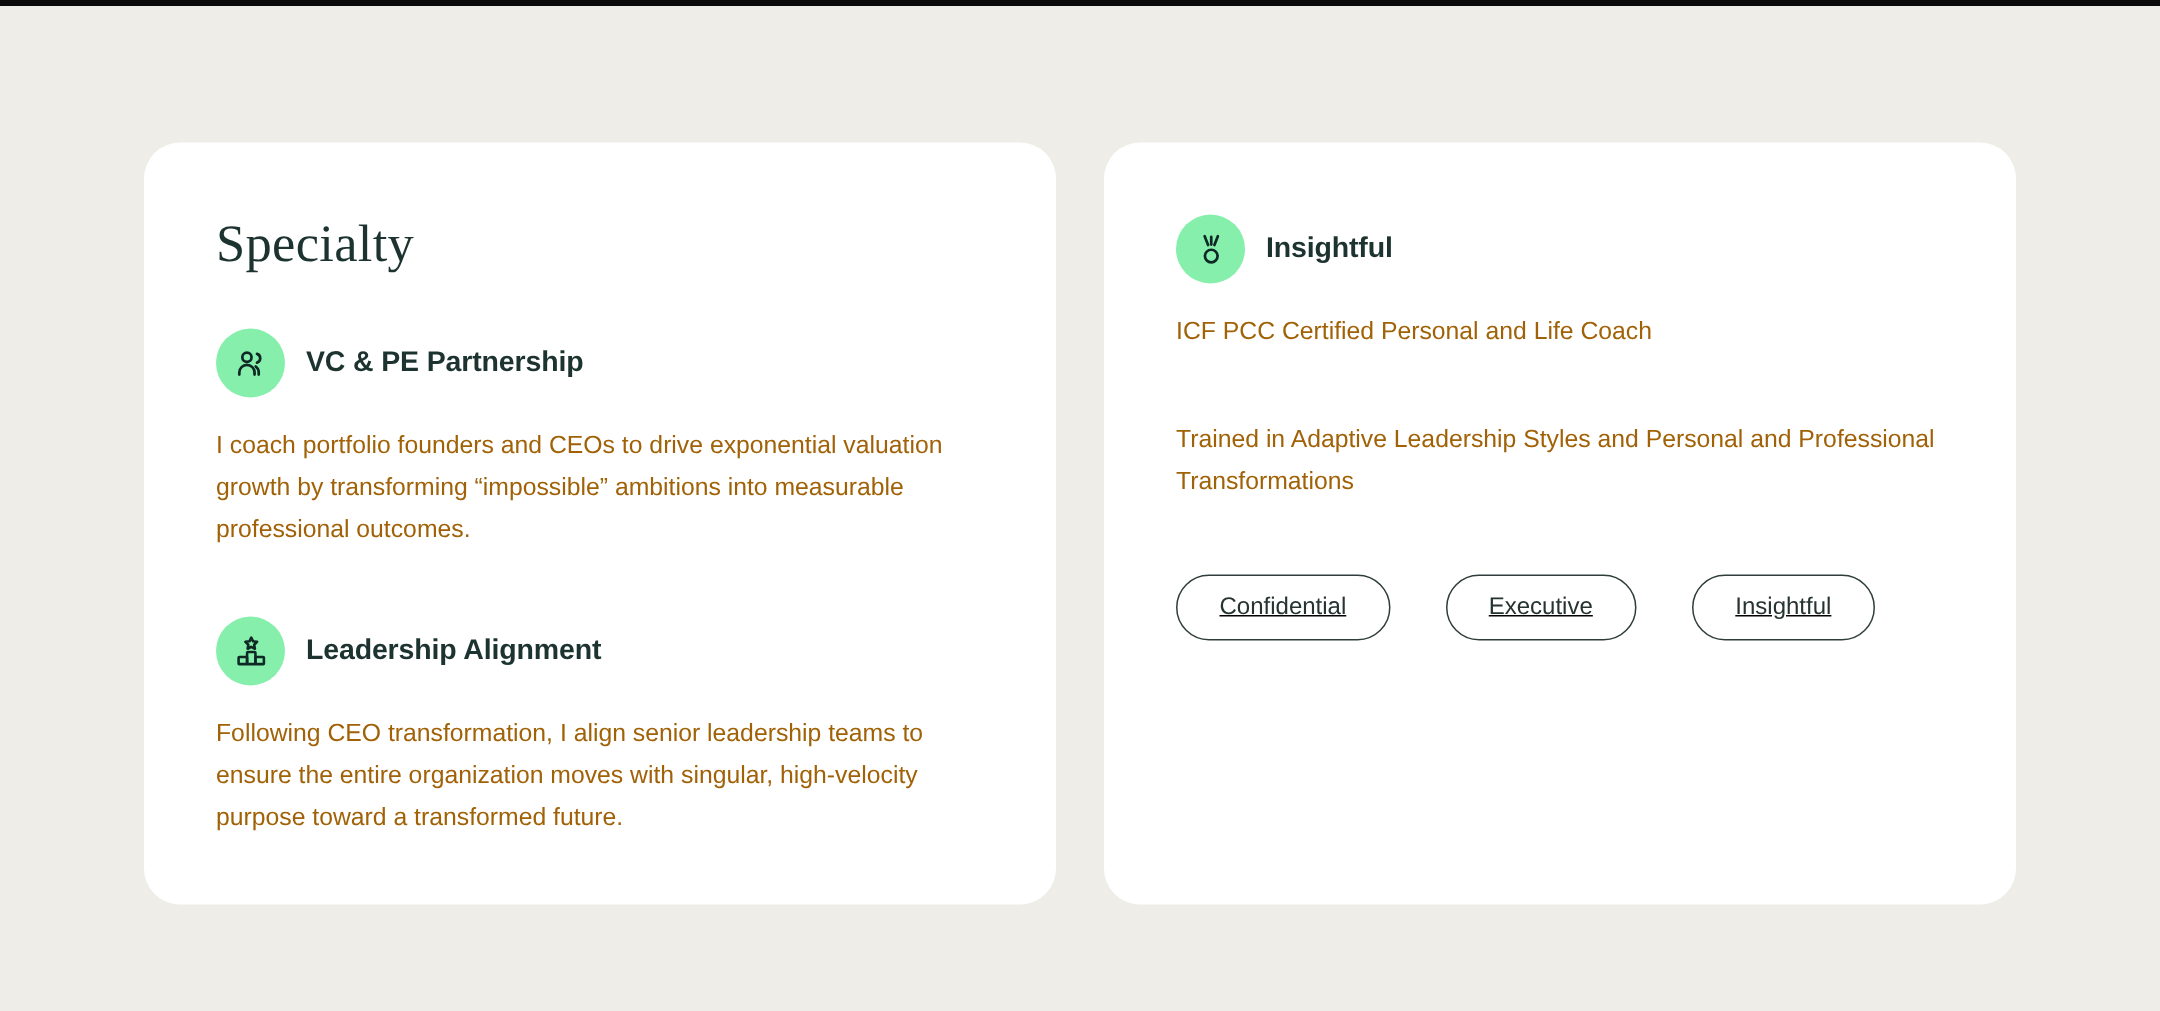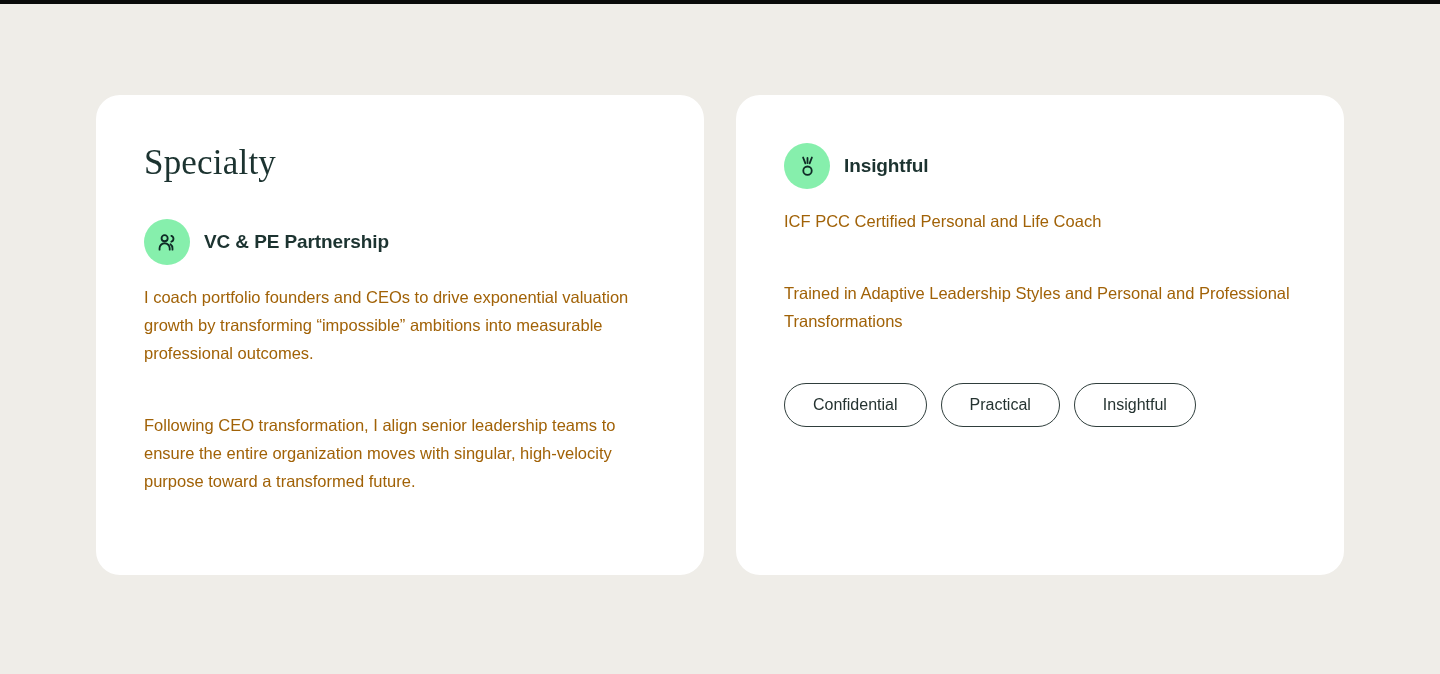--- a/index.html
+++ b/index.html
@@ -91,22 +91,23 @@
     color: #a16207;
     max-width: 520px;
   }
 
   .entry.spec-1 .entry-body { max-width: 500px; }
   .entry.spec-2 { margin-top: 44px; }
   .entry.cred-2 { margin-top: 44px; }
 
   .tags {
     display: flex;
-    gap: 14px;
+    gap: 37px;
     margin-top: 48px;
+    text-decoration: underline;
   }
 
   .tag {
     border: 1.3px solid #2F3E3C;
     border-radius: 999px;
     padding: 12px 28px;
     font-size: 16px;
     color: #253331;
     background: transparent;
     line-height: 18px;
@@ -132,20 +133,31 @@
             <path d="M16 5.1a3.2 3.2 0 0 1 0 6.1"></path>
             <path d="M17.2 19.5v-1.4a5.3 5.3 0 0 0-2.1-4.2"></path>
           </svg>
         </span>
         <span class="entry-title">VC &amp; PE Partnership</span>
       </div>
       <p class="entry-body">I coach portfolio founders and CEOs to drive exponential valuation growth by transforming “impossible” ambitions into measurable professional outcomes.</p>
     </div>
 
     <div class="entry spec-2">
+      <div class="entry-head">
+        <span class="entry-icon">
+          <svg viewBox="0 0 24 24" fill="none" stroke="#0F2A26" stroke-width="1.8" stroke-linecap="round" stroke-linejoin="round">
+            <path d="M12 2.2l1.25 2.55 2.8.4-2.02 1.98.48 2.79L12 8.6l-2.51 1.32.48-2.79L7.95 5.15l2.8-.4z"></path>
+            <rect x="9.1" y="12.2" width="5.8" height="8.4" rx="0.5"></rect>
+            <rect x="3.2" y="15.6" width="5.9" height="5" rx="0.5"></rect>
+            <rect x="14.9" y="15.6" width="5.9" height="5" rx="0.5"></rect>
+          </svg>
+        </span>
+        <span class="entry-title">Leadership Alignment</span>
+      </div>
       <p class="entry-body">Following CEO transformation, I align senior leadership teams to ensure the entire organization moves with singular, high-velocity purpose toward a transformed future.</p>
     </div>
   </section>
 
   <section class="card">
 
     <div class="entry cred-1">
       <div class="entry-head">
         <span class="entry-icon">
           <svg viewBox="0 0 24 24" fill="none" stroke="#0F2A26" stroke-width="1.9" stroke-linecap="round" stroke-linejoin="round">
@@ -159,18 +171,18 @@
       </div>
       <p class="entry-body">ICF PCC Certified Personal and Life Coach</p>
     </div>
 
     <div class="entry cred-2">
       <p class="entry-body">Trained in Adaptive Leadership Styles and Personal and Professional Transformations</p>
     </div>
 
     <div class="tags">
       <span class="tag">Confidential</span>
-      <span class="tag">Practical</span>
+      <span class="tag">Executive</span>
       <span class="tag">Insightful</span>
     </div>
   </section>
 
 </div>
 
 </body></html>

